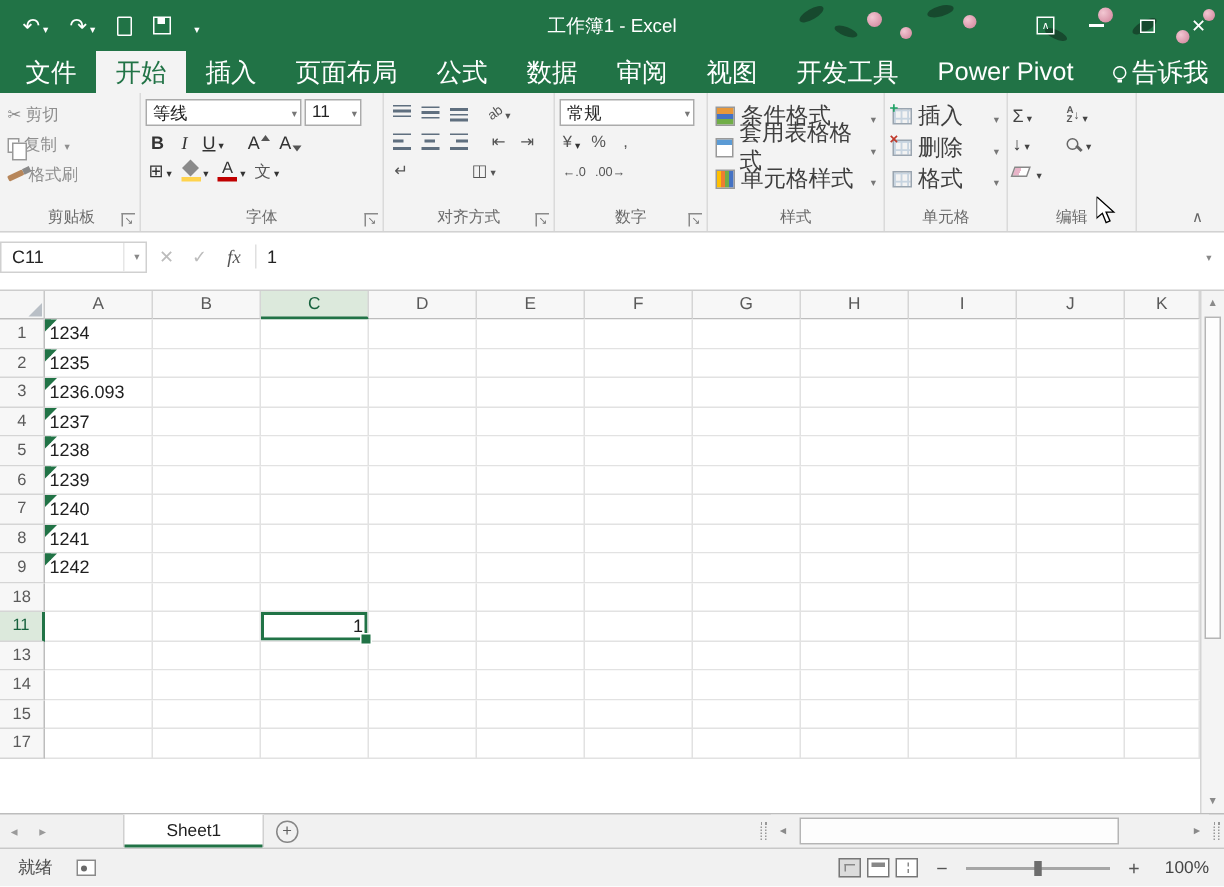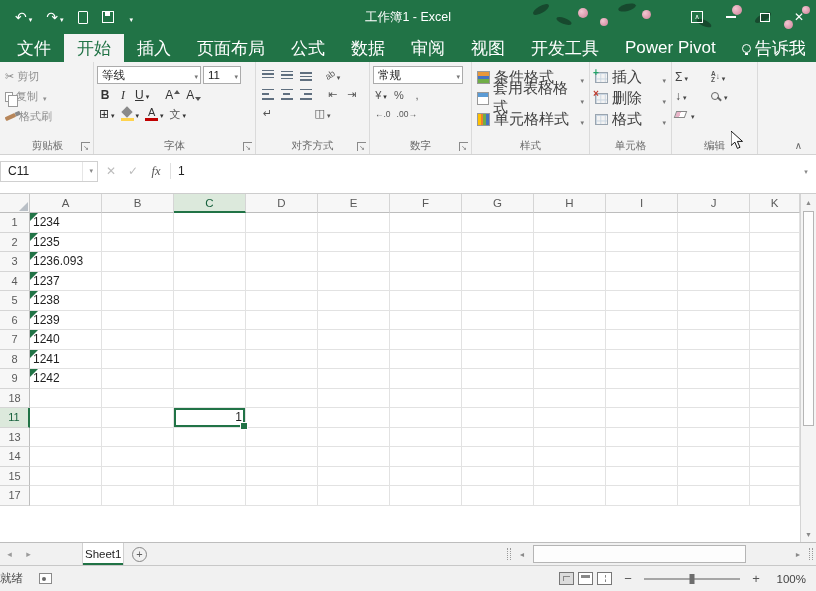--- a/index.html
+++ b/index.html
@@ -142,35 +142,35 @@
   .sel{box-shadow:inset 0 0 0 2px #217346;z-index:2}
   .sel::after{content:"";position:absolute;right:-3px;bottom:-3px;width:6px;height:6px;background:#217346;border:1px solid #fff;z-index:3}
   .vscroll{flex:0 0 16px;background:#f4f4f4;border-left:1px solid #d4d4d4;display:flex;flex-direction:column}
   .varrow{height:16px;display:flex;align-items:center;justify-content:center;font-size:7px;color:#8a8a8a}
   .vtrack{flex:1;position:relative}
   .vthumb{position:absolute;top:1px;left:2px;right:2px;height:68%;background:#fdfdfd;border:1px solid #b5b5b5}
 
   
   .sheetbar{flex:0 0 23px;background:#f1f1f1;border-top:1px solid #bdbdbd;display:flex;align-items:stretch;font-size:11.5px}
   .snav{width:19px;display:flex;align-items:center;justify-content:center;color:#9a9a9a;font-size:9px}
-  .stab{background:#fff;padding:0 2px;display:flex;align-items:center;color:#1e1e1e;border-left:1px solid #d0d0d0;border-right:1px solid #d0d0d0;position:relative;margin-left:44px}
+  .stab{background:#fff;padding:0 28px;display:flex;align-items:center;color:#1e1e1e;border-left:1px solid #d0d0d0;border-right:1px solid #d0d0d0;position:relative;margin-left:44px}
   .stab.active::after{content:"";position:absolute;left:0;right:0;bottom:0;height:2px;background:#217346}
   .saddwrap{width:30px;display:flex;align-items:center;justify-content:center}
   .sadd{width:15px;height:15px;border-radius:50%;border:1px solid #868686;color:#5f5f5f;font-size:11px;line-height:13px;text-align:center}
   .sspacer{flex:1}
   .hsplit{width:10px;display:flex;align-items:center;justify-content:center}
   .hsplit::after{content:"";width:2px;height:12px;border-left:1px dotted #999;border-right:1px dotted #999}
   .hscroll{width:292px;display:flex;align-items:center;background:#f1f1f1}
   .harrow{width:16px;text-align:center;color:#8a8a8a;font-size:7px}
   .htrack{flex:1;height:100%;position:relative}
   .hthumb{position:absolute;left:3px;top:2px;bottom:2px;width:82%;background:#fdfdfd;border:1px solid #b5b5b5}
 
   
   .status{flex:0 0 26px;background:#f1f1f1;border-top:1px solid #c8c8c8;display:flex;align-items:center;font-size:11.5px;color:#4a4a4a}
-  .smode{}
+  .smode{padding-left:12px}
   .smacro{margin-left:16px;width:13px;height:11px;border:1px solid #8a8a8a;background:#fff;position:relative}
   .smacro::after{content:"";position:absolute;left:2px;top:3px;width:4px;height:4px;background:#6a6a6a;border-radius:50%}
   .sright{margin-left:auto;display:flex;align-items:center;gap:9px;padding-right:10px}
   .vics{display:flex;gap:4px}
   .vic{width:15px;height:13px;border:1px solid #777;background:#fff;position:relative}
   .vic.active{background:#dcdcdc}
   .vic.normal::after{content:"";position:absolute;inset:3px;border-top:1px solid #888;border-left:1px solid #888}
   .vic.layout::after{content:"";position:absolute;left:2px;right:2px;top:2px;height:3px;background:#888}
   .vic.pbreak::after{content:"";position:absolute;top:2px;bottom:2px;left:7px;border-left:1px dashed #888}
   .zctl{width:14px;text-align:center;color:#555;font-size:13px}

